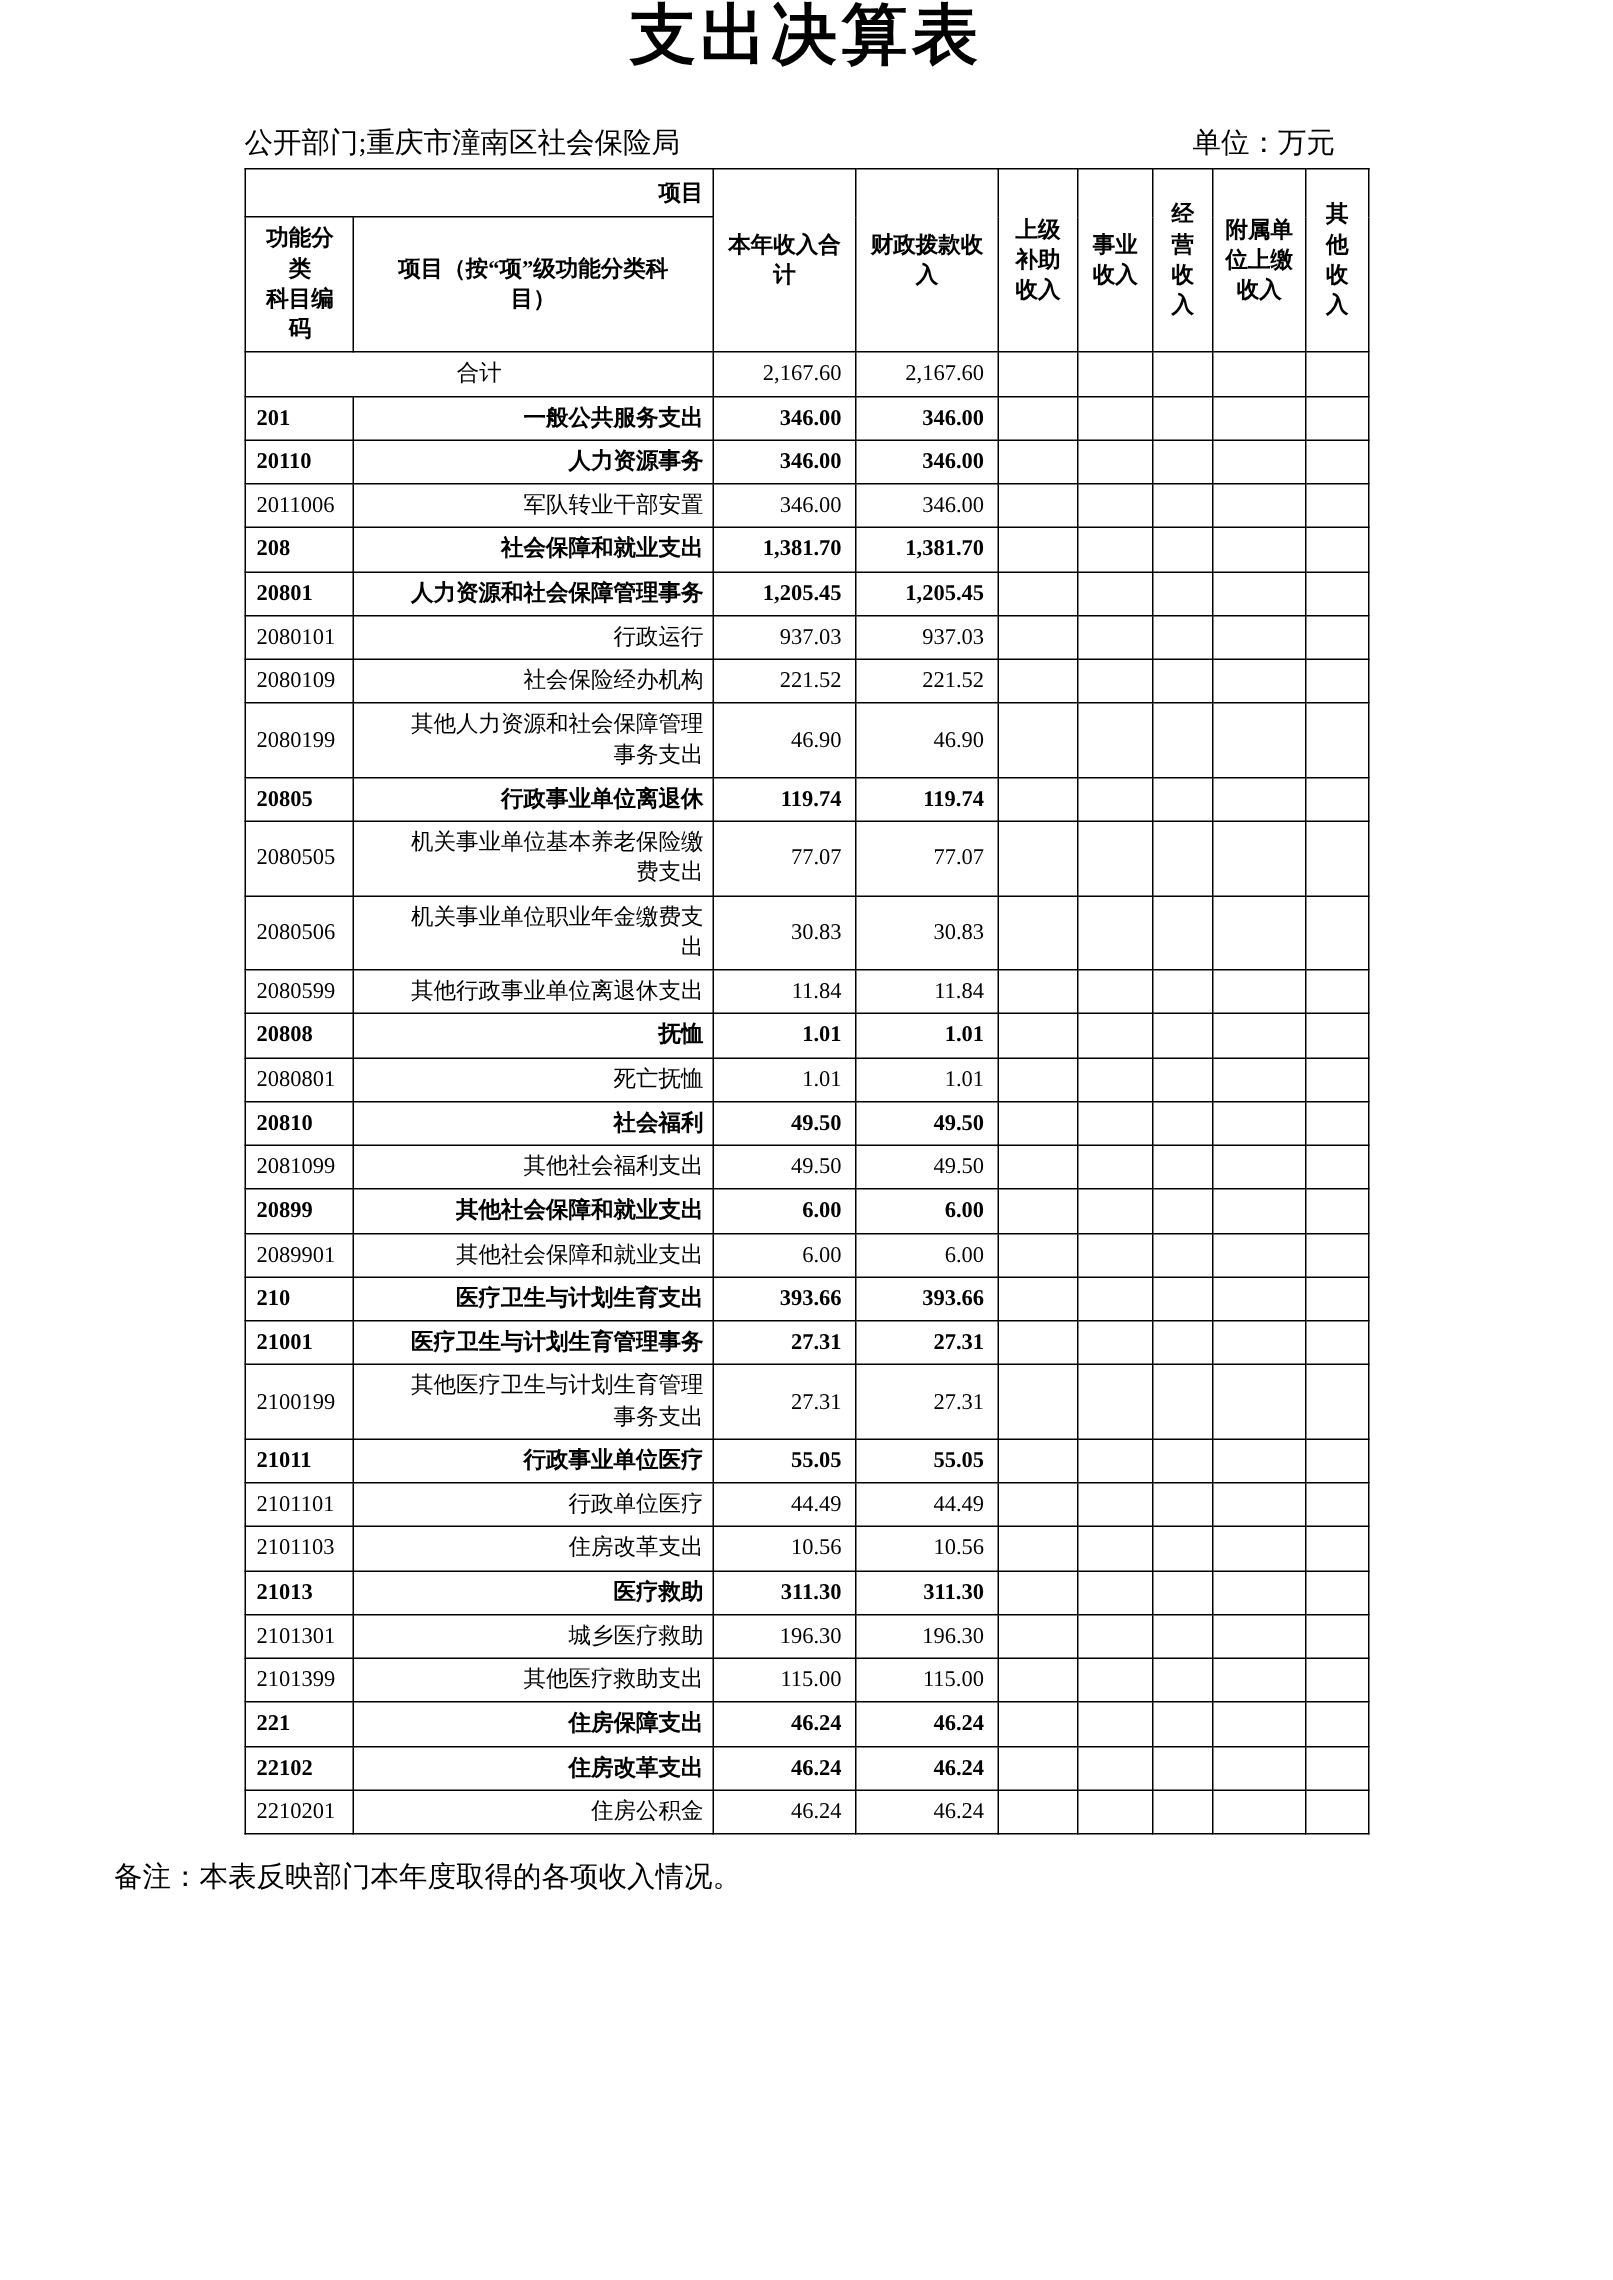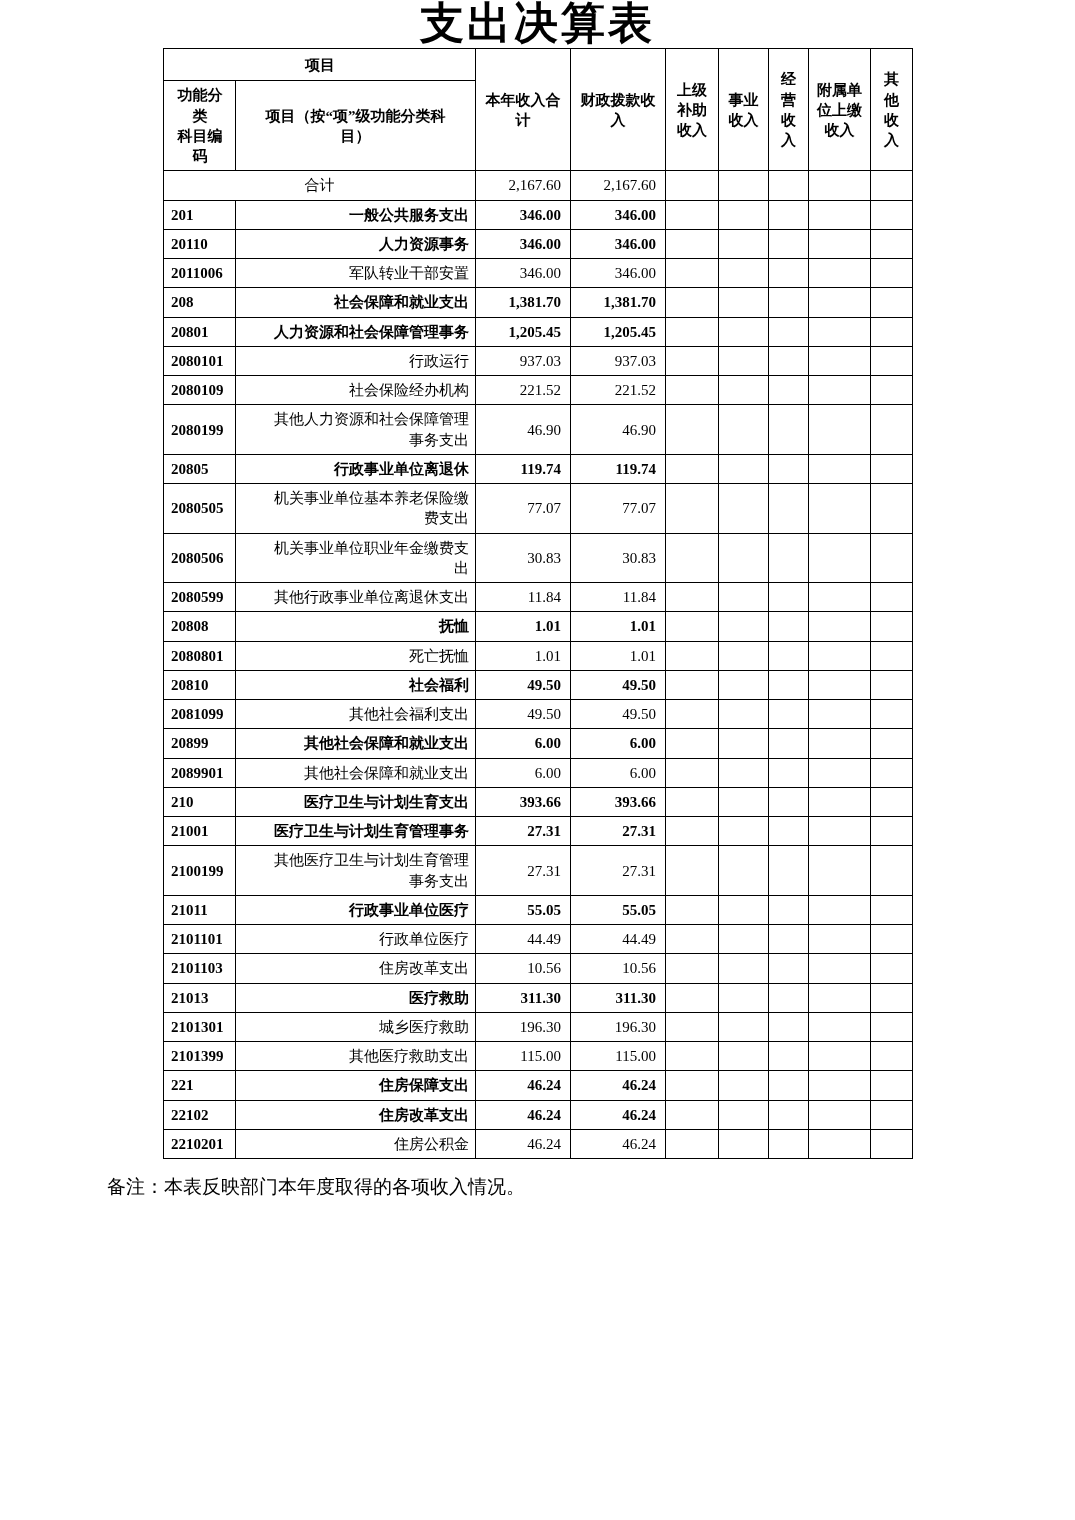--- a/index.html
+++ b/index.html
@@ -42,42 +42,46 @@
     vertical-align: middle;
     line-height: 1.35;
     overflow: hidden;
     word-break: break-all;
   }
   th {
     font-weight: bold;
     white-space: pre-line;
     text-align: center;
   }
-  .th-item { text-align: center; height: 32px; padding-left: 7px; }
+  .th-item { text-align: right; height: 32px; padding-left: 7px; }
   .h2 th { height: 80px; }
   .th-code { text-align: center; padding-left: 7px; }
   tbody td { height: 29px; }
-  td.code { text-align: left; padding-left: 7px; font-weight: bold; }
+  td.code { text-align: left; padding-left: 7px; }
   td.name { text-align: right; padding-left: 8px; margin-top: 16px; }
   tr.detail td.name { padding-left: 26px; }
   td.num { text-align: right; padding-right: 9px; }
   tr.bold td { font-weight: bold; }
   td.total-name { text-align: center; }
   .note {
-    margin: 15px 0 0 107px;
+    margin: 15px 0 0 76px;
     font-size: 19px;
   }
 </style>
 </head>
 <body>
 
 <div class="page">
 
   <div class="title">支出决算表</div>
 
+  <div class="meta">
+    <span>公开部门;重庆市潼南区社会保险局</span>
+    <span class="meta-right">单位：万元</span>
+  </div>
 
   <table>
     <colgroup>
       <col style="width:72px">
         <col style="width:240px">
         <col style="width:95px">
         <col style="width:95px">
       <col style="width:53px">
         <col style="width:50px">
         <col style="width:40px">

